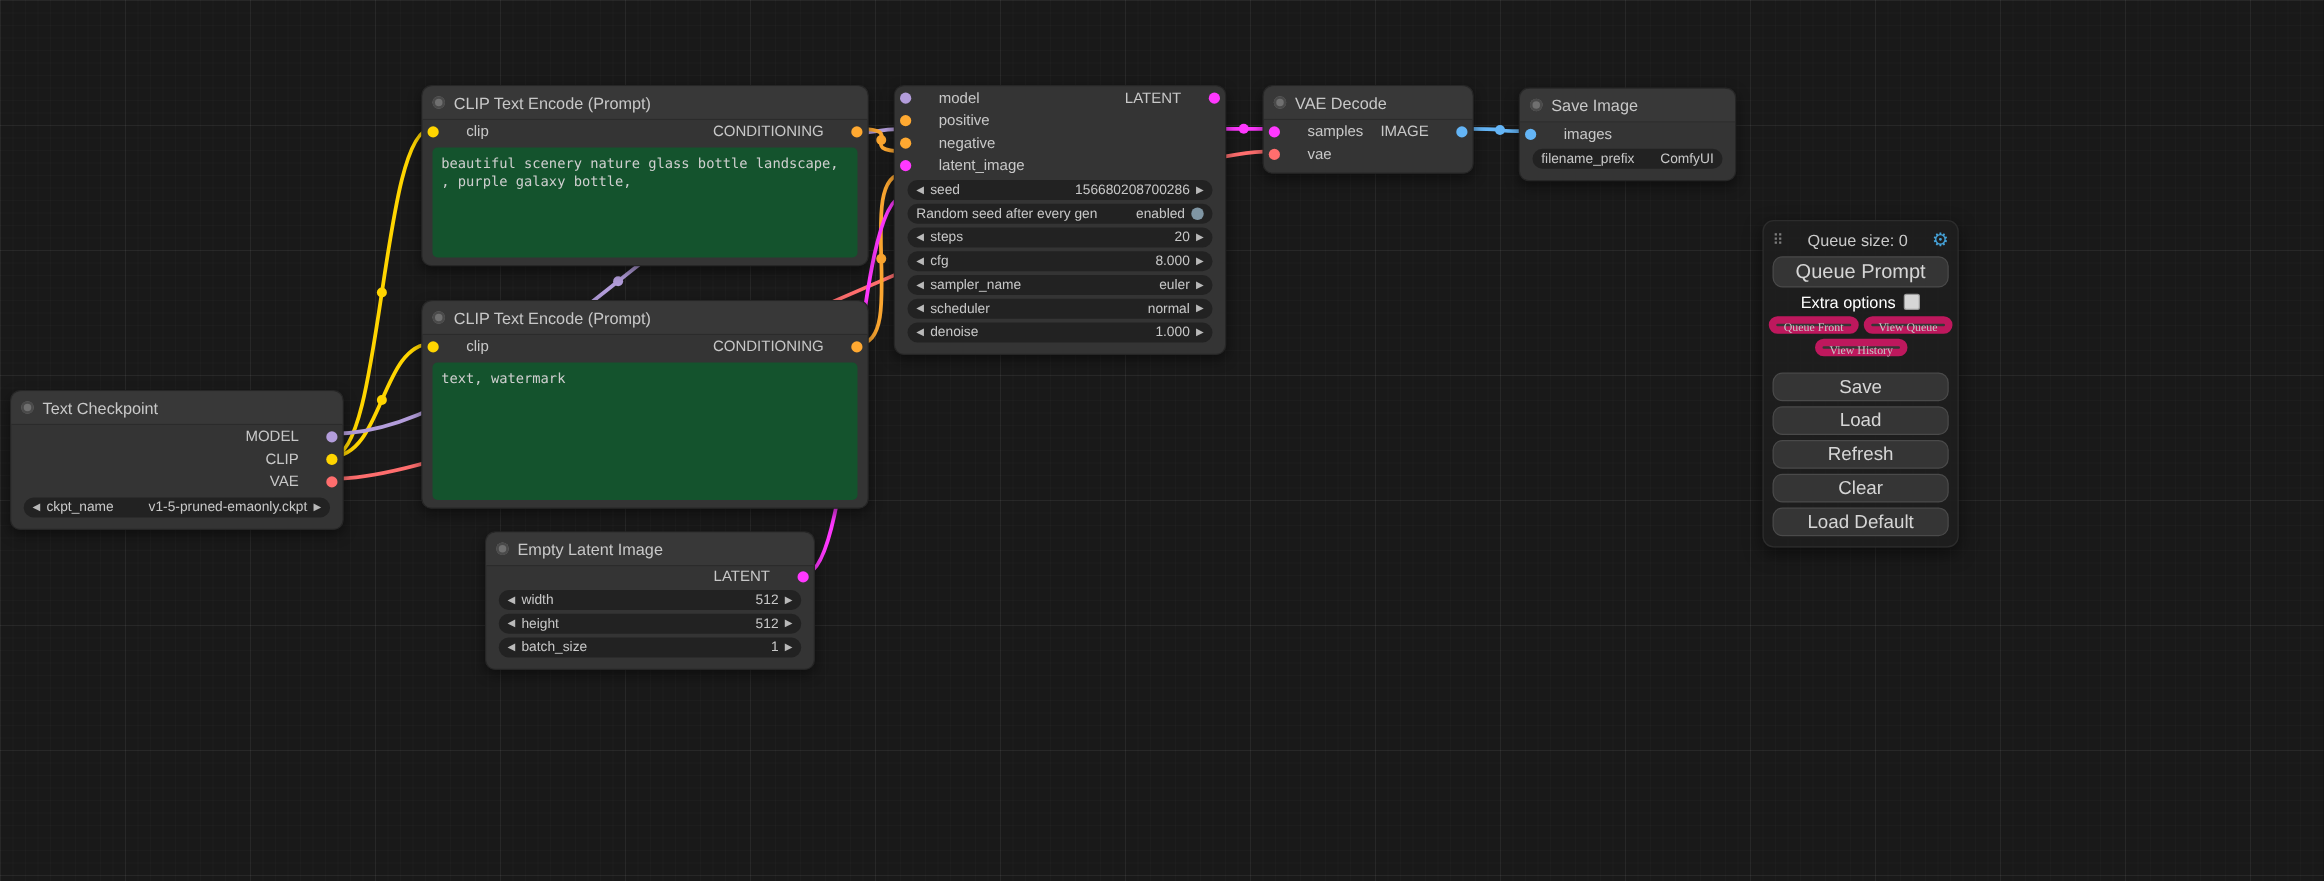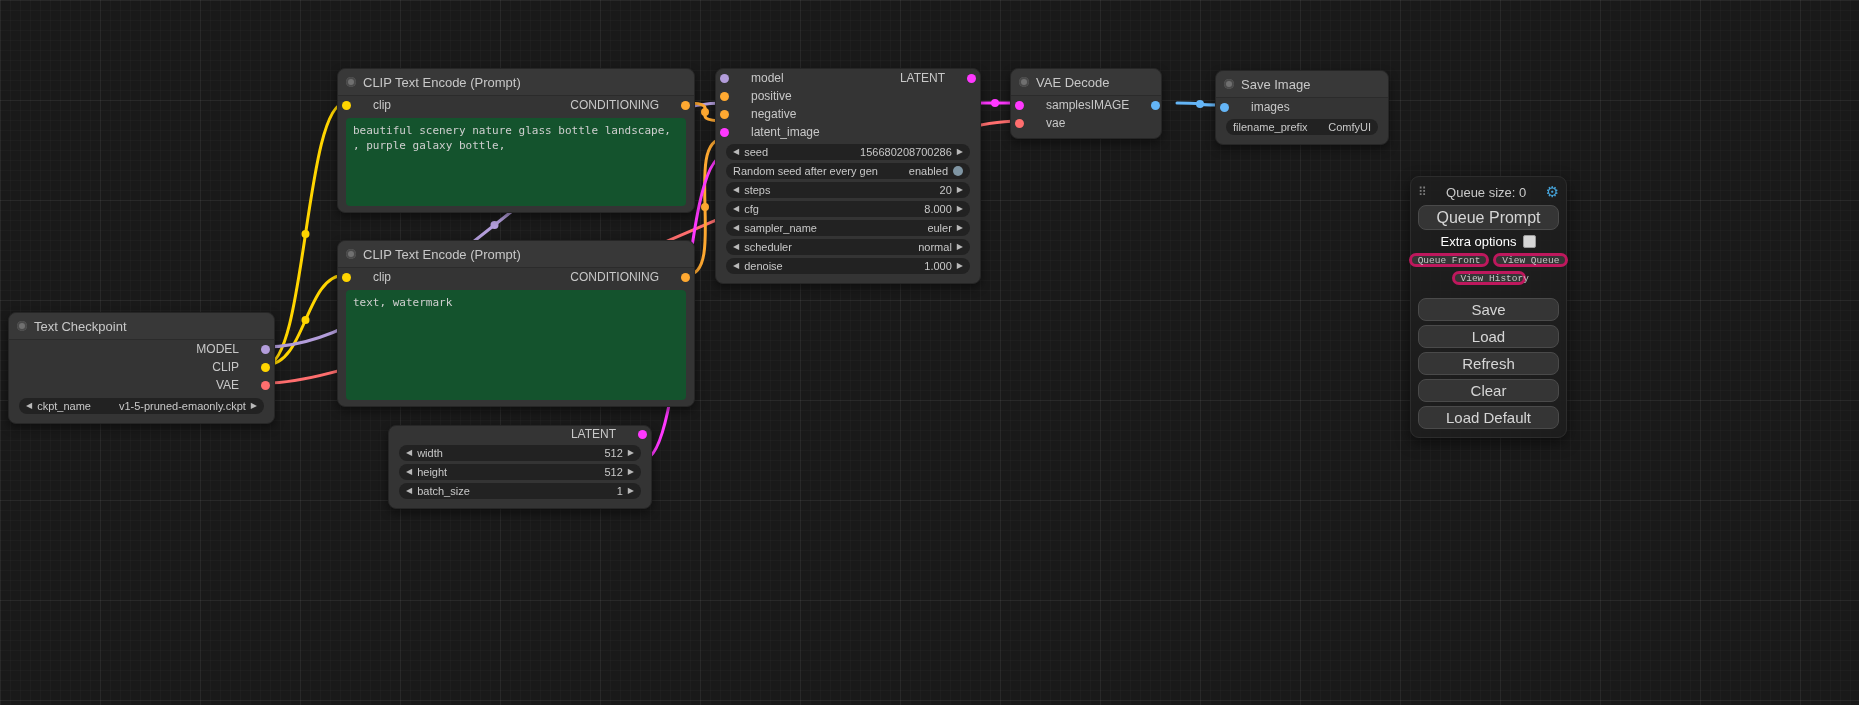--- a/index.html
+++ b/index.html
@@ -54,21 +54,21 @@
     font-family:"DejaVu Sans Mono",monospace;font-size:11px;line-height:1.4;
     color:#cfcfcf;white-space:pre-wrap;overflow:hidden;box-sizing:border-box;
   }
 
   
   #n-lc {left:8px;   top:312px; width:267px;}
   #n-ce1{left:337px; top:68px;  width:358px;}
   #n-ce2{left:337px; top:240px; width:358px;}
   #n-el {left:388px; top:425px; width:264px;}
   #n-ks {left:715px; top:68px;  width:266px;}
-  #n-vd {left:1010px;top:68px;  width:152px;}
+  #n-vd {left:1010px;top:68px;  width:169px;}
   #n-si {left:1215px;top:70px;  width:174px;}
   #n-ce1 .nodetext{height:88px;}
   #n-ce2 .nodetext{height:110px;}
   #n-el .slot-row{height:16px;}
   #n-lc .widget{margin-top:4px;}
 
   
   .menu{
     position:absolute;left:1410px;top:176px;width:157px;z-index:5;
     box-sizing:border-box;background:rgba(30,30,30,0.93);
@@ -83,22 +83,22 @@
     box-sizing:border-box;width:100%;height:23px;background:#353535;
     border:1px solid #4a4a4a;border-radius:8px;color:#d6d6d6;
     font-family:"Liberation Sans",sans-serif;font-size:15px;cursor:pointer;padding:0;
   }
   .btn.big{height:25px;font-size:16px;}
   .btn.gap-top{margin-top:9px;}
   .extra-row{display:flex;align-items:center;justify-content:center;gap:7px;color:#ffffff;font-size:13px;height:15px;}
   .checkbox{width:11px;height:11px;background:#d6d6d6;border:1px solid #9a9a9a;border-radius:2px;}
   .pill-row{display:flex;gap:4px;justify-content:center;}
   .pill{
-    flex:1;height:14px;background:#353535;border:3px solid #be185d;border-radius:9px;
-    color:#c6c6c6;font-family:Liberation Mono, monospace;font-size:9.5px;
+    flex:1;height:14px;background:#353535;border:6px solid #be185d;border-radius:9px;
+    color:#c6c6c6;font-family:Liberation Serif, serif;font-size:9.5px;
     line-height:1;cursor:pointer;padding:0 6px;white-space:nowrap;
   }
   .pill-row.center .pill{flex:0 0 auto;width:74px;}
 </style>
 </head>
 <body>
 
 <div id="stage">
 
   <svg id="links" width="1859" height="705">
@@ -189,20 +189,24 @@
         <span class="slot-out">
           <span class="slot-label">CONDITIONING</span>
           <span class="slot-dot" style="--c: #FFA931;"></span>
         </span>
       </div>
       <div class="nodetext">text, watermark</div>
     </div>
   </div>
 
   <div class="node" id="n-el">
+    <div class="node-title">
+      <span class="title-dot"></span>
+      <span class="title-text">Empty Latent Image</span>
+    </div>
     <div class="node-body">
       <div class="slot-row">
         <span class="slot-out">
           <span class="slot-label">LATENT</span>
           <span class="slot-dot" style="--c: #FF38FF;"></span>
         </span>
       </div>
       <div class="widget">
         <span class="arrow">◀</span>
         <span class="wlabel">width</span>

